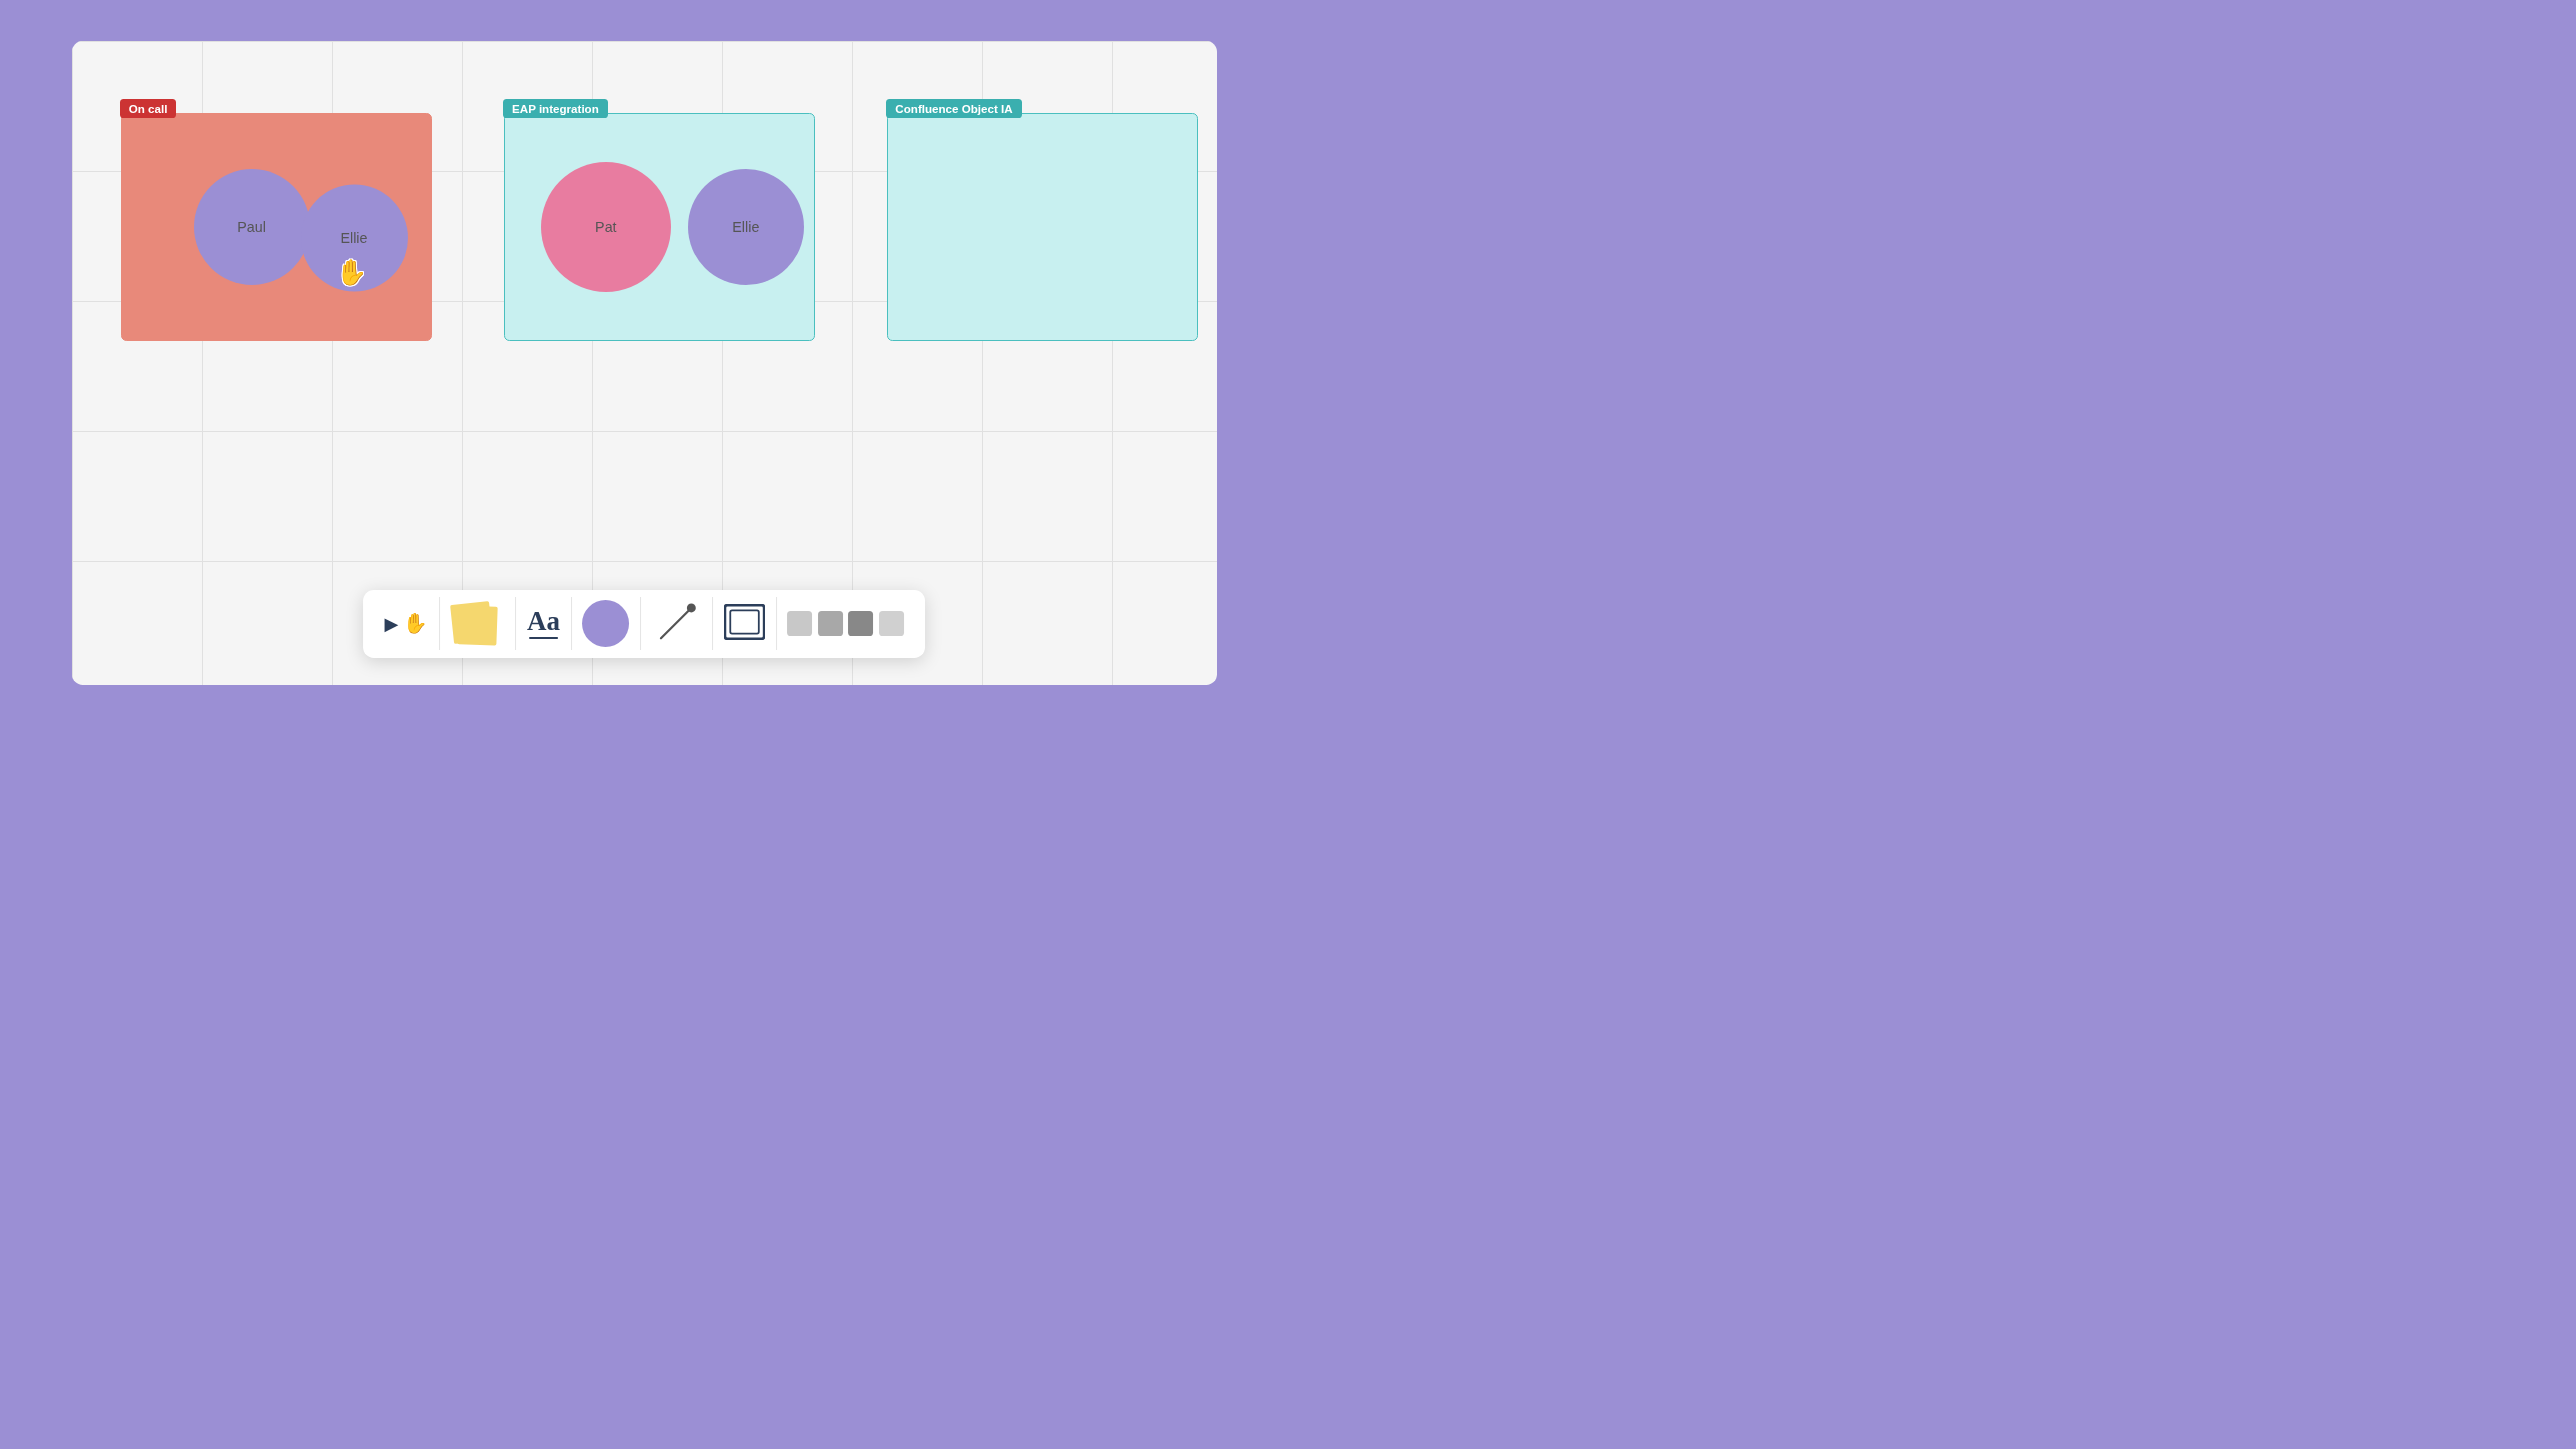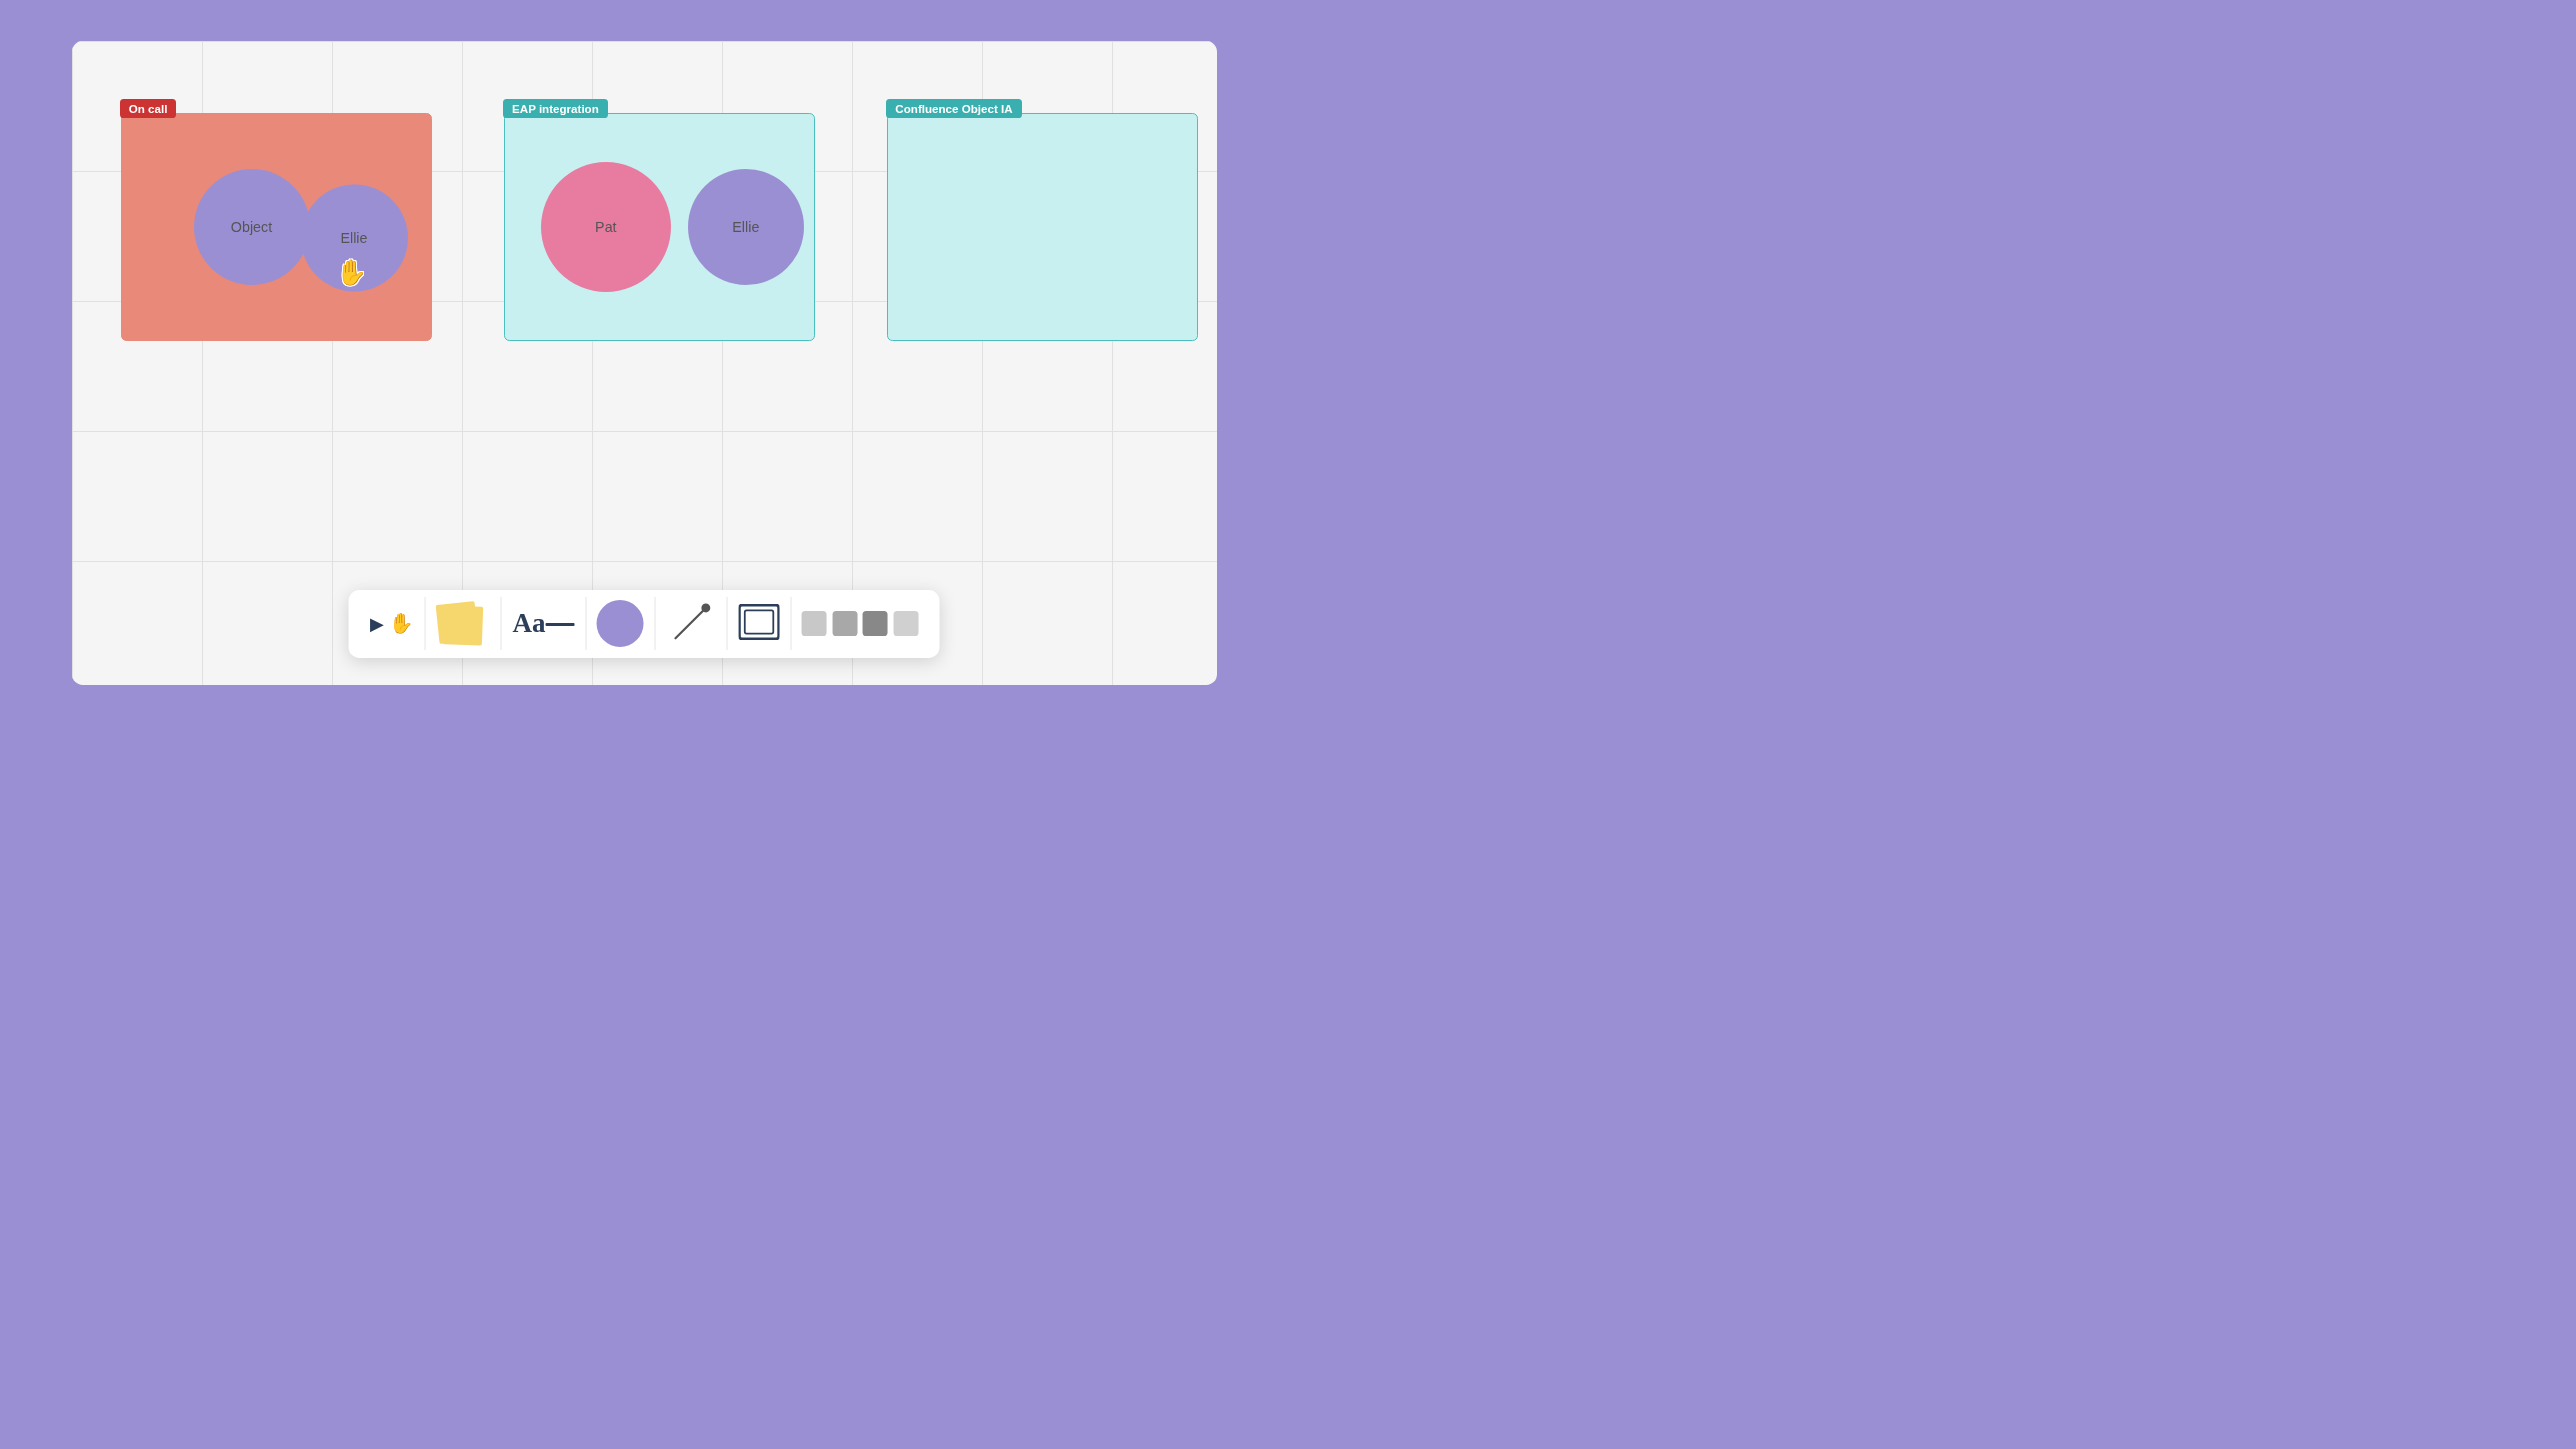--- a/index.html
+++ b/index.html
@@ -275,21 +275,21 @@
 <body>
 
 <div class="canvas-container">
 
   <div class="cards-area">
 
     <div class="card card-oncall">
       <div class="card-label card-label-red">On call</div>
 
       <div class="avatar avatar-purple avatar-lucas">
-        <span>Object</span>
+        <span>Paul</span>
       </div>
 
       <div class="avatar avatar-purple avatar-paul">
         <span>Ellie</span>
       </div>
 
       <div class="cursor-hand">✋</div>
     </div>
 
     <div class="card card-eap">
@@ -318,21 +318,21 @@
     </div>
 
     <div class="toolbar-section">
       <div class="sticky-notes">
         <div class="sticky-note sticky-note-back"></div>
         <div class="sticky-note sticky-note-front"></div>
       </div>
     </div>
 
     <div class="toolbar-section">
-      <div style="display:flex;flex-direction:row;align-items:center;">
+      <div style="display:flex;flex-direction:column;align-items:center;">
         <span class="text-icon">Aa</span>
         <div class="text-underline"></div>
       </div>
     </div>
 
     <div class="toolbar-section">
       <div class="shape-circle"></div>
     </div>
 
     <div class="toolbar-section">

